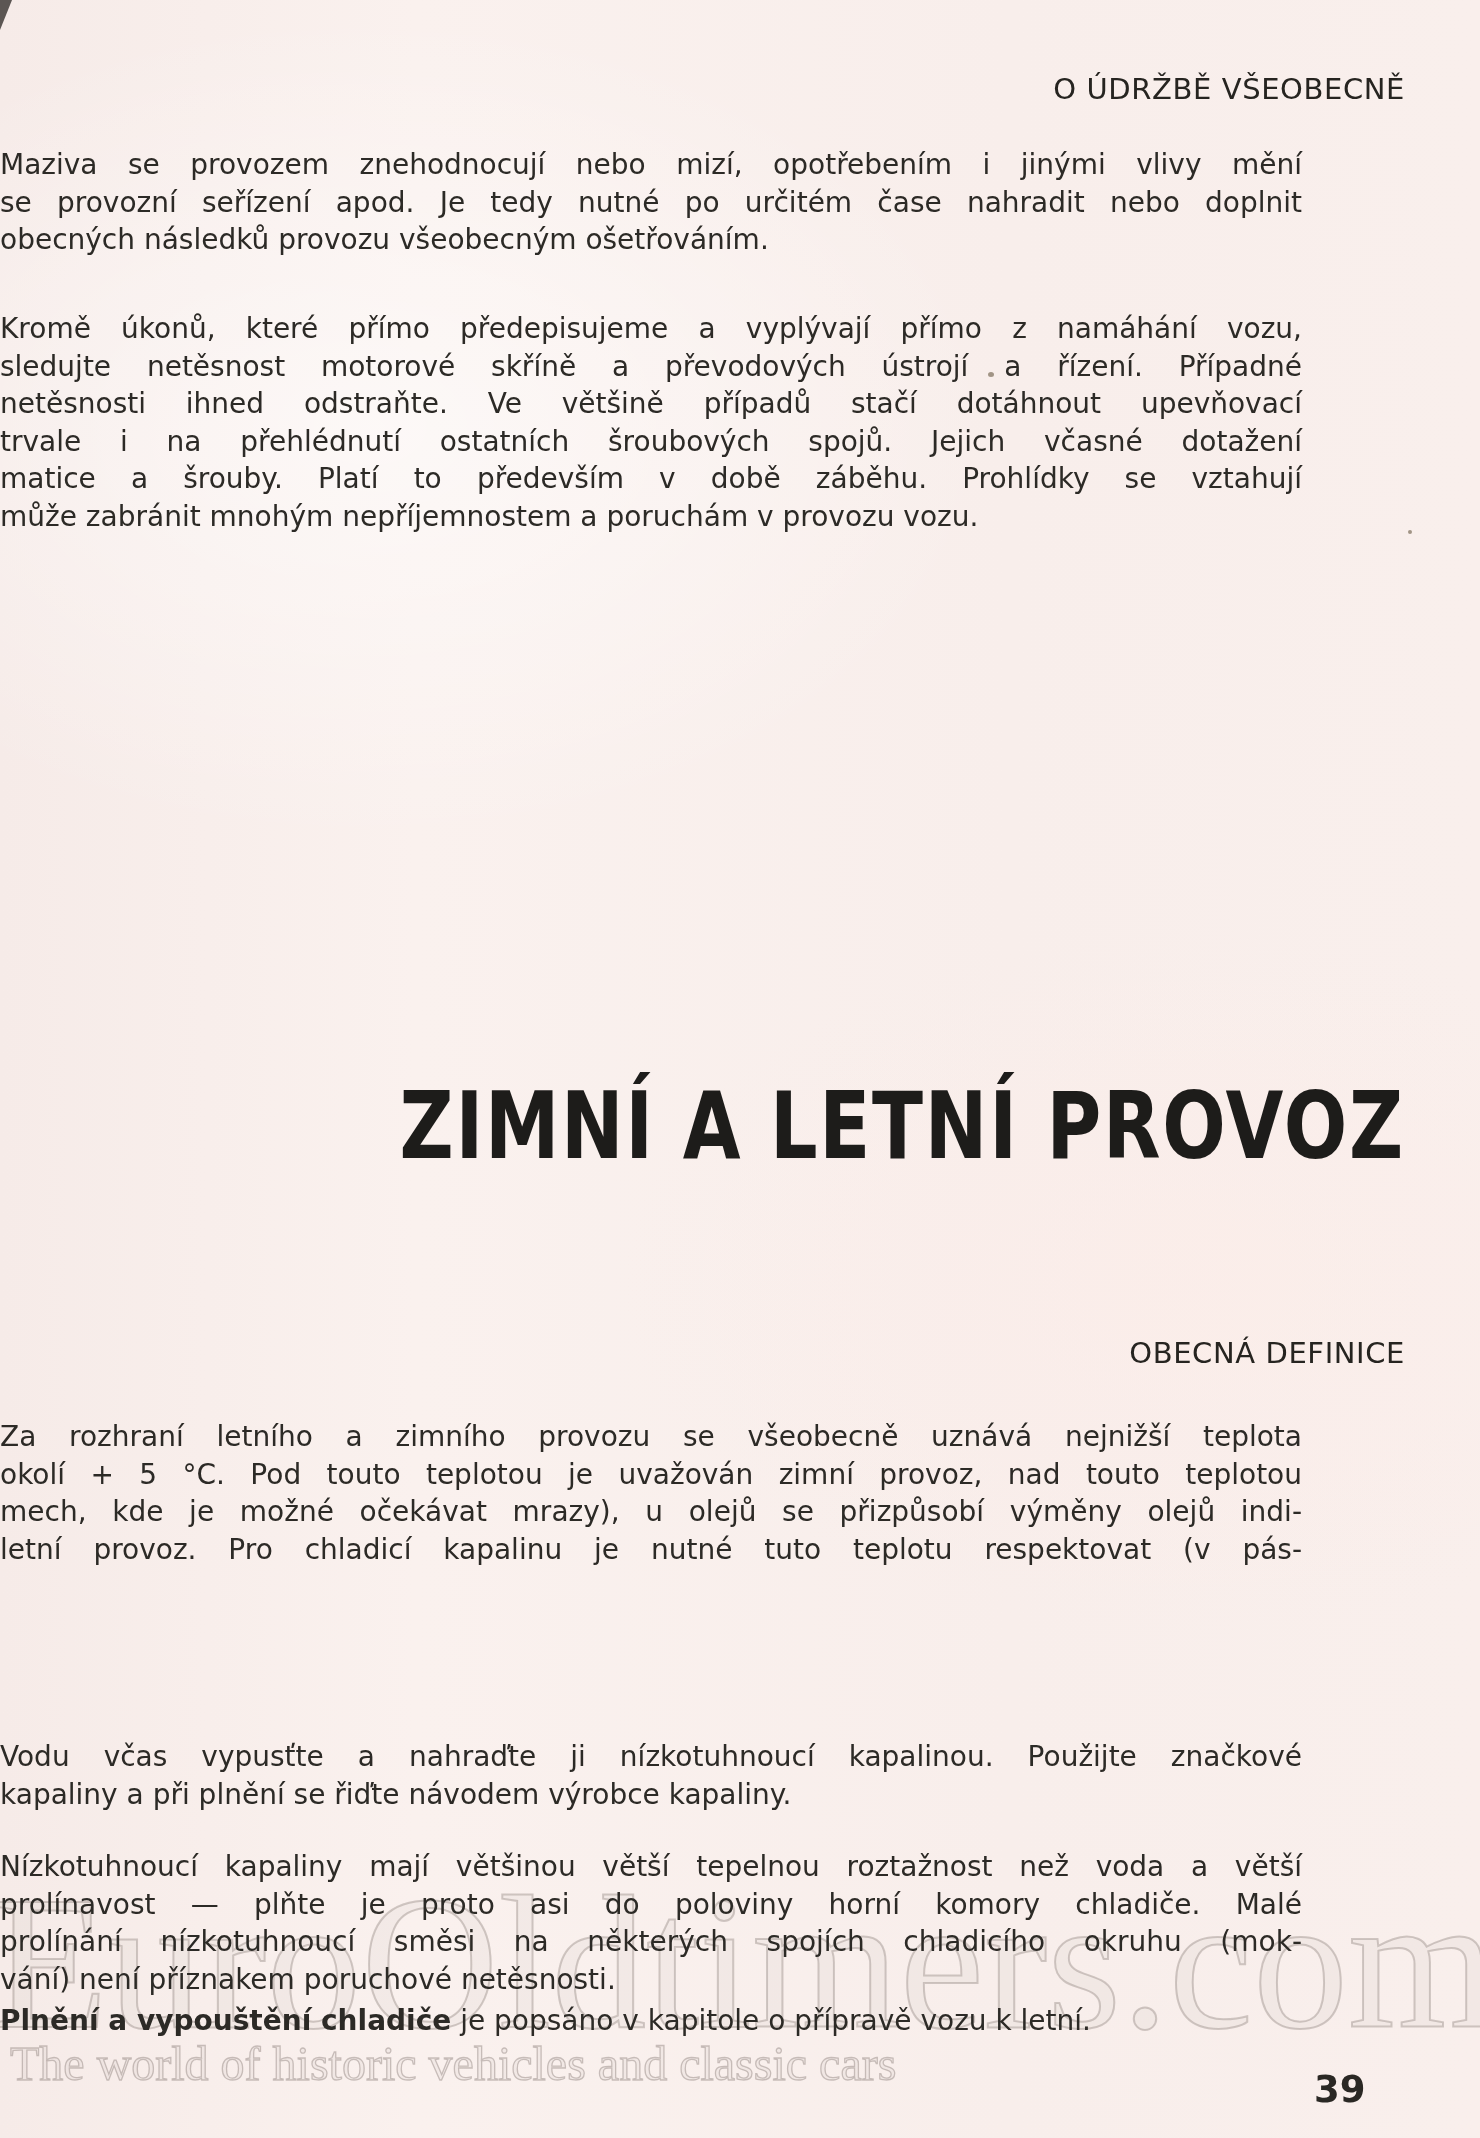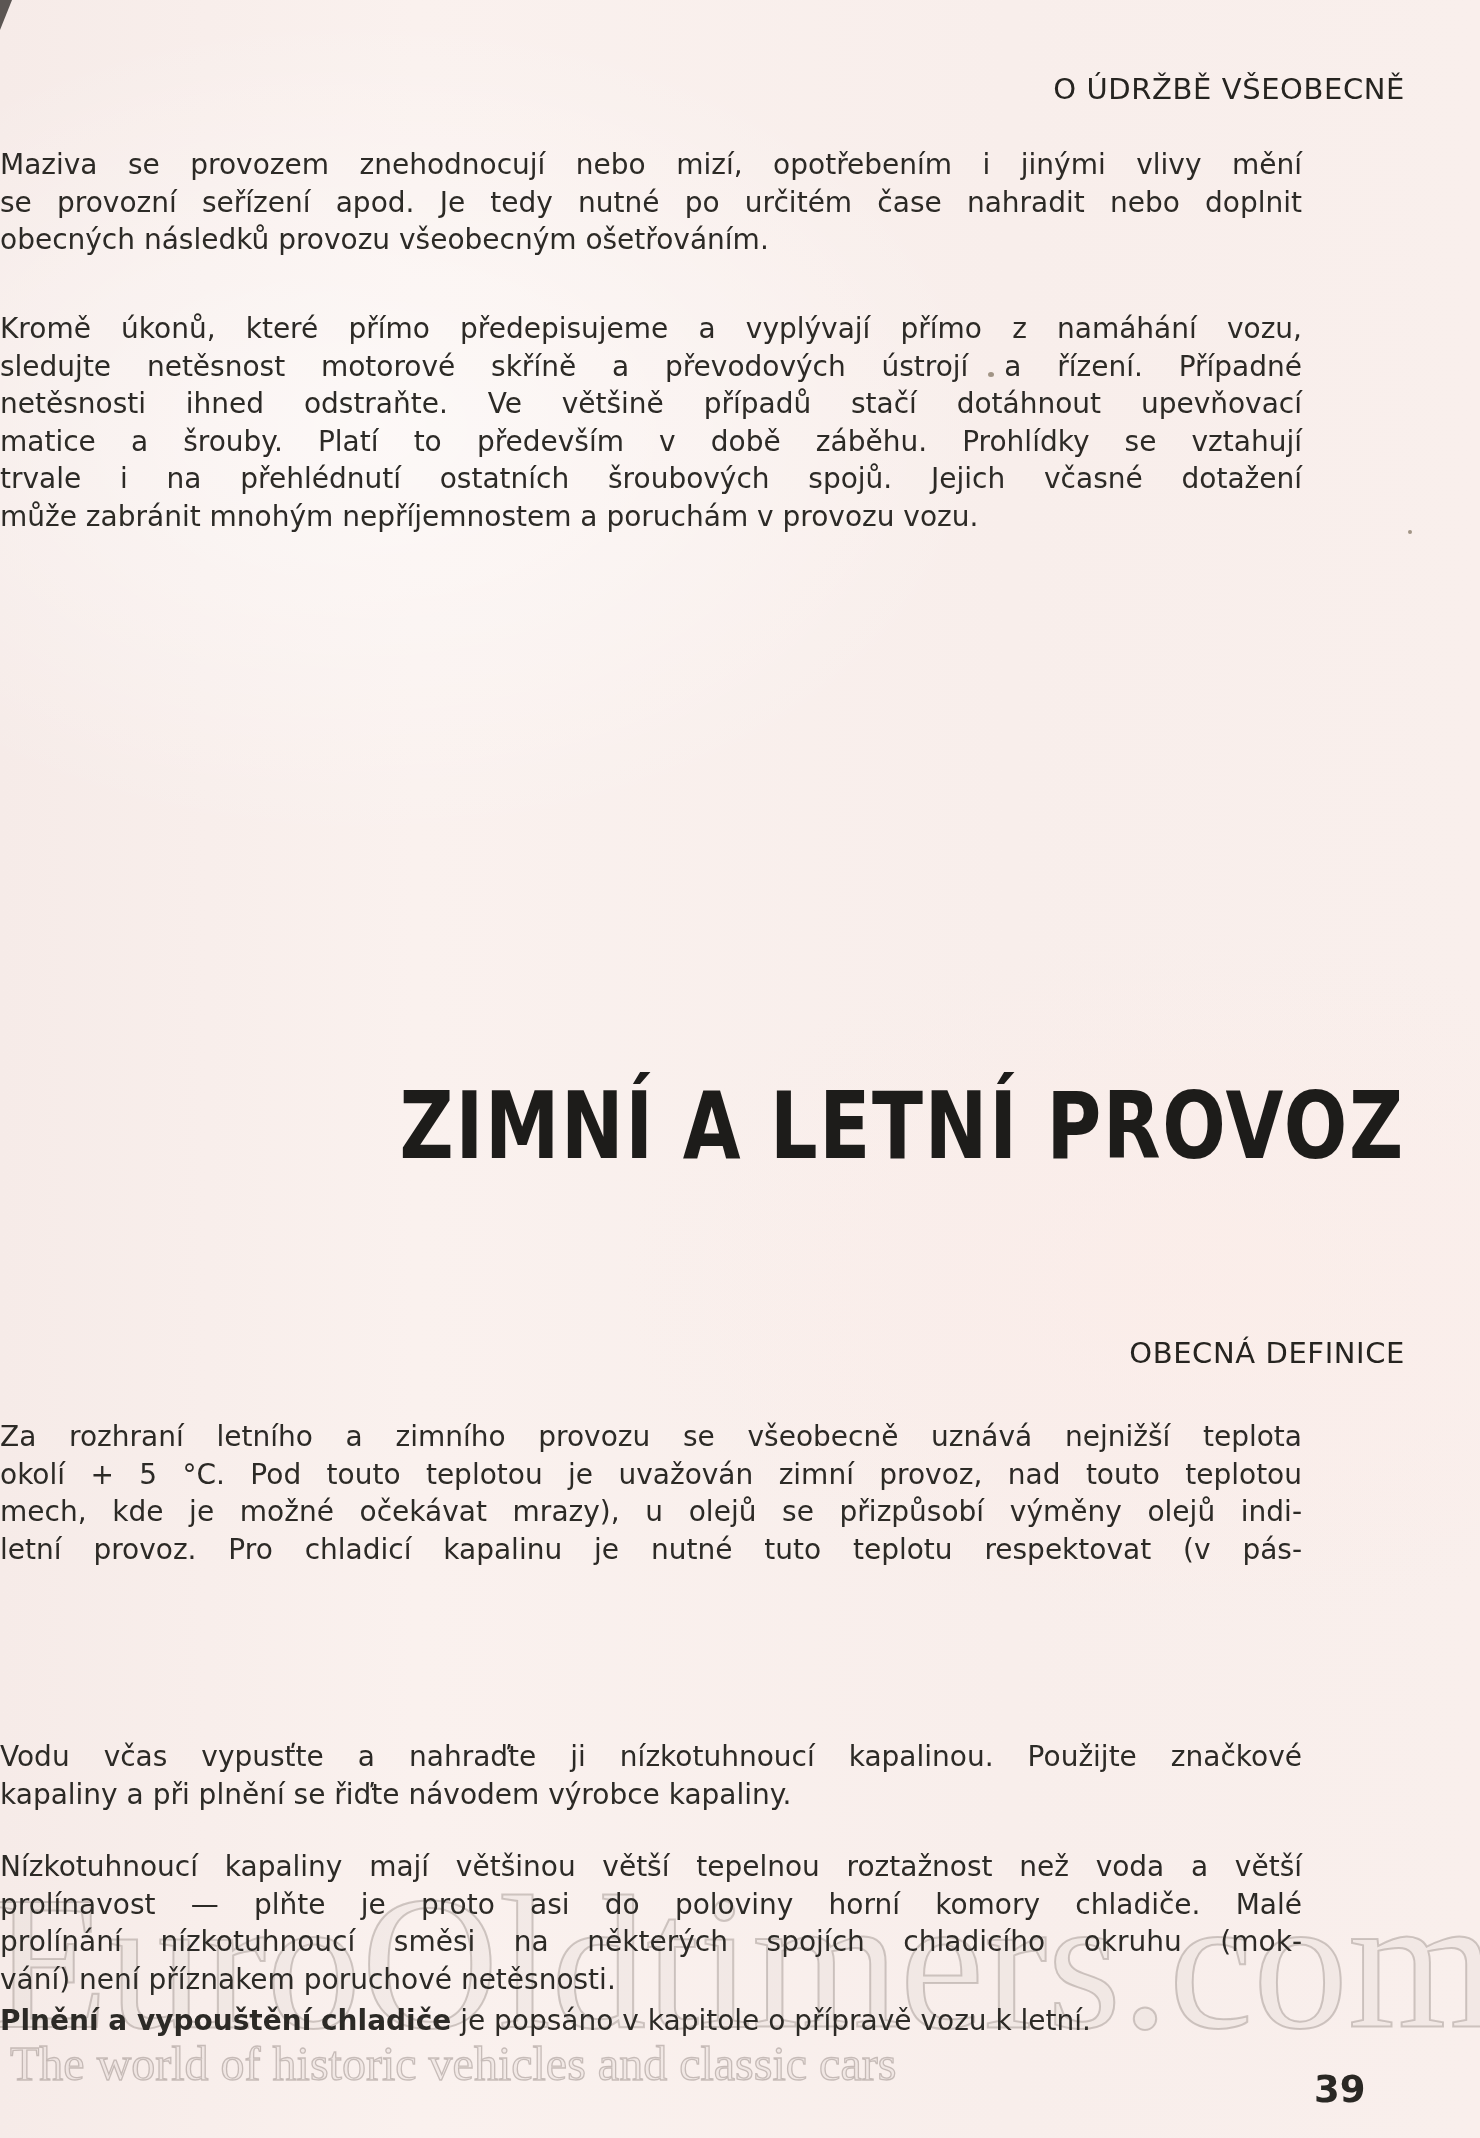--- a/index.html
+++ b/index.html
@@ -79,22 +79,22 @@
   <div class="content para" style="top:146px;">
       <div class="jline">Maziva se provozem znehodnocují nebo mizí, opotřebením i jinými vlivy mění</div>
       <div class="jline">se provozní seřízení apod. Je tedy nutné po určitém čase nahradit nebo doplnit</div>
       <div class="jline last">obecných následků provozu všeobecným ošetřováním.</div>
     </div>
 
   <div class="content para" style="top:310px;">
       <div class="jline">Kromě úkonů, které přímo předepisujeme a vyplývají přímo z namáhání vozu,</div>
       <div class="jline">sledujte netěsnost motorové skříně a převodových ústrojí a řízení. Případné</div>
       <div class="jline">netěsnosti ihned odstraňte. Ve většině případů stačí dotáhnout upevňovací</div>
+      <div class="jline">trvale i na přehlédnutí ostatních šroubových spojů. Jejich včasné dotažení</div>
       <div class="jline">matice a šrouby. Platí to především v době záběhu. Prohlídky se vztahují</div>
-      <div class="jline">trvale i na přehlédnutí ostatních šroubových spojů. Jejich včasné dotažení</div>
       <div class="jline last">může zabránit mnohým nepříjemnostem a poruchám v provozu vozu.</div>
     </div>
 
 
   <div class="chapter-title">ZIMNÍ A LETNÍ PROVOZ</div>
 
   <div class="content" style="top:1336px;">
     <h2 class="sec-heading">OBECNÁ DEFINICE</h2>
   </div>
 

